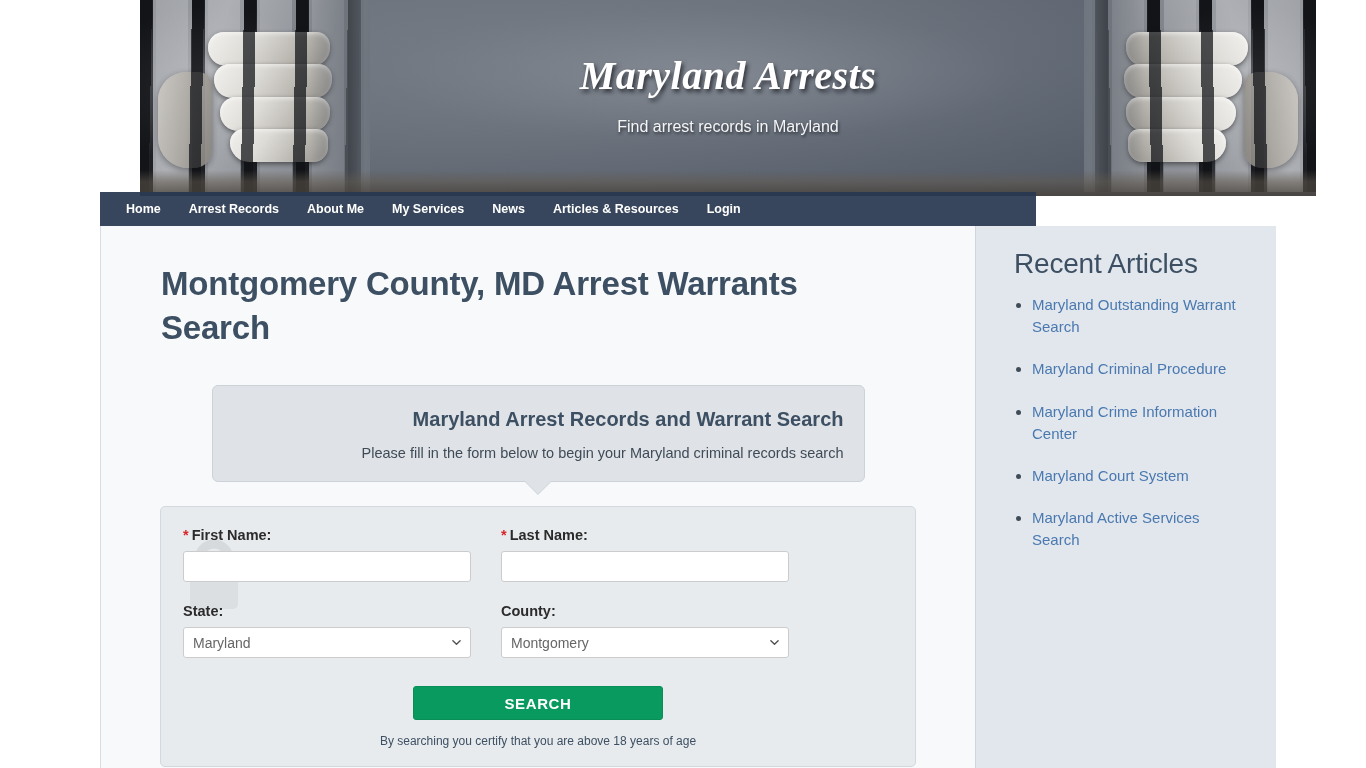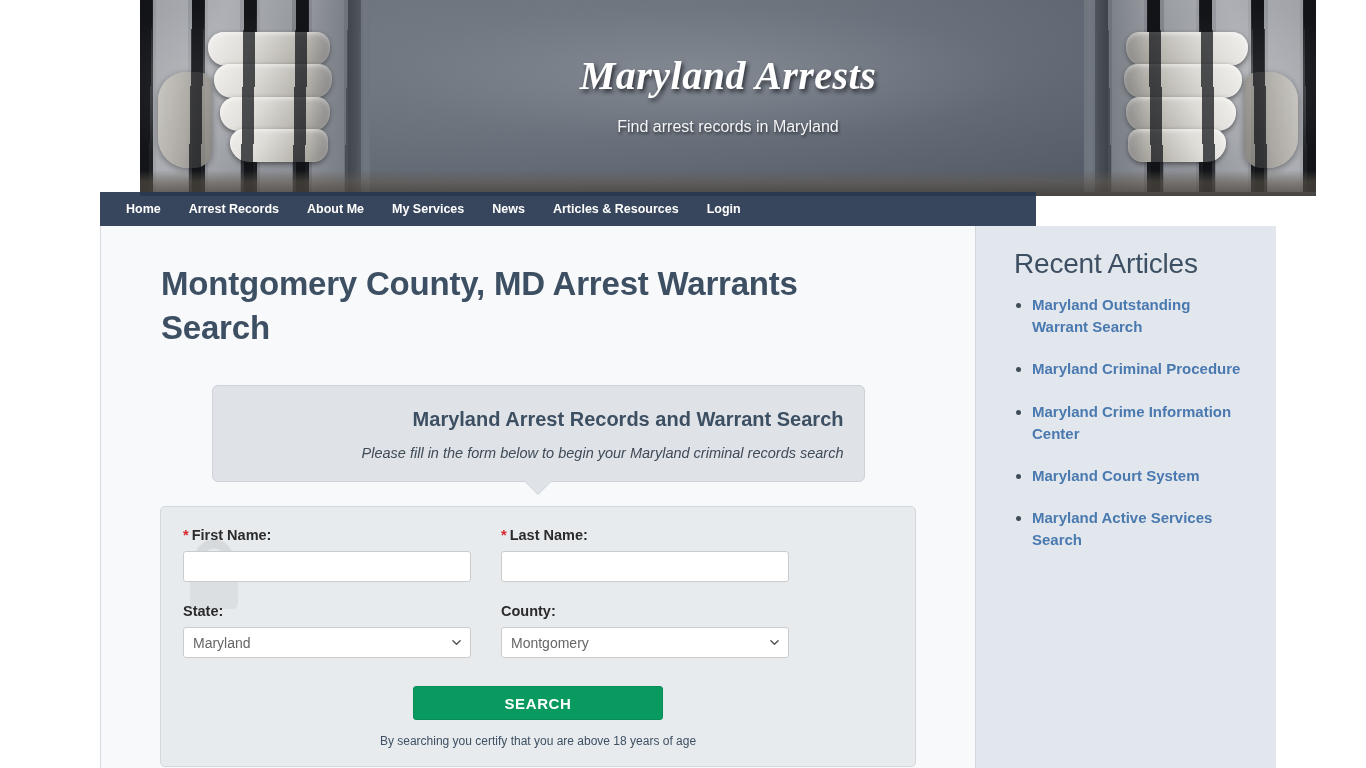--- a/index.html
+++ b/index.html
@@ -192,21 +192,20 @@
   }
   .callout h2 {
     margin: 0;
     font-size: 20px;
     font-weight: bold;
     color: #3d4f62;
   }
   .callout p {
     margin: 14px 0 0 0;
     font-size: 14.5px;
-    font-style: italic;
     color: #3f4b57;
   }
   .callout:after, .callout:before {
     content: "";
     position: absolute;
     left: 50%;
     width: 0; height: 0;
     border-style: solid;
   }
   .callout:after {
@@ -310,21 +309,21 @@
 
   
   .aside h3 {
     margin: 0 0 14px 0;
     font-size: 28px;
     font-weight: normal;
     color: #3d4f62;
     letter-spacing: -.2px;
   }
   .aside ul { margin: 0; padding: 0 0 0 18px; list-style: disc; }
-  .aside li { margin-bottom: 20px; font-weight: bold; }
+  .aside li { margin-bottom: 20px; }
   .aside li::marker { color: #3f4b57; }
   .aside a {
     color: #4a79b0;
     font-size: 15px;
     line-height: 1.48;
     text-decoration: none;
     cursor: pointer;
   }
 </style>
 </head>

